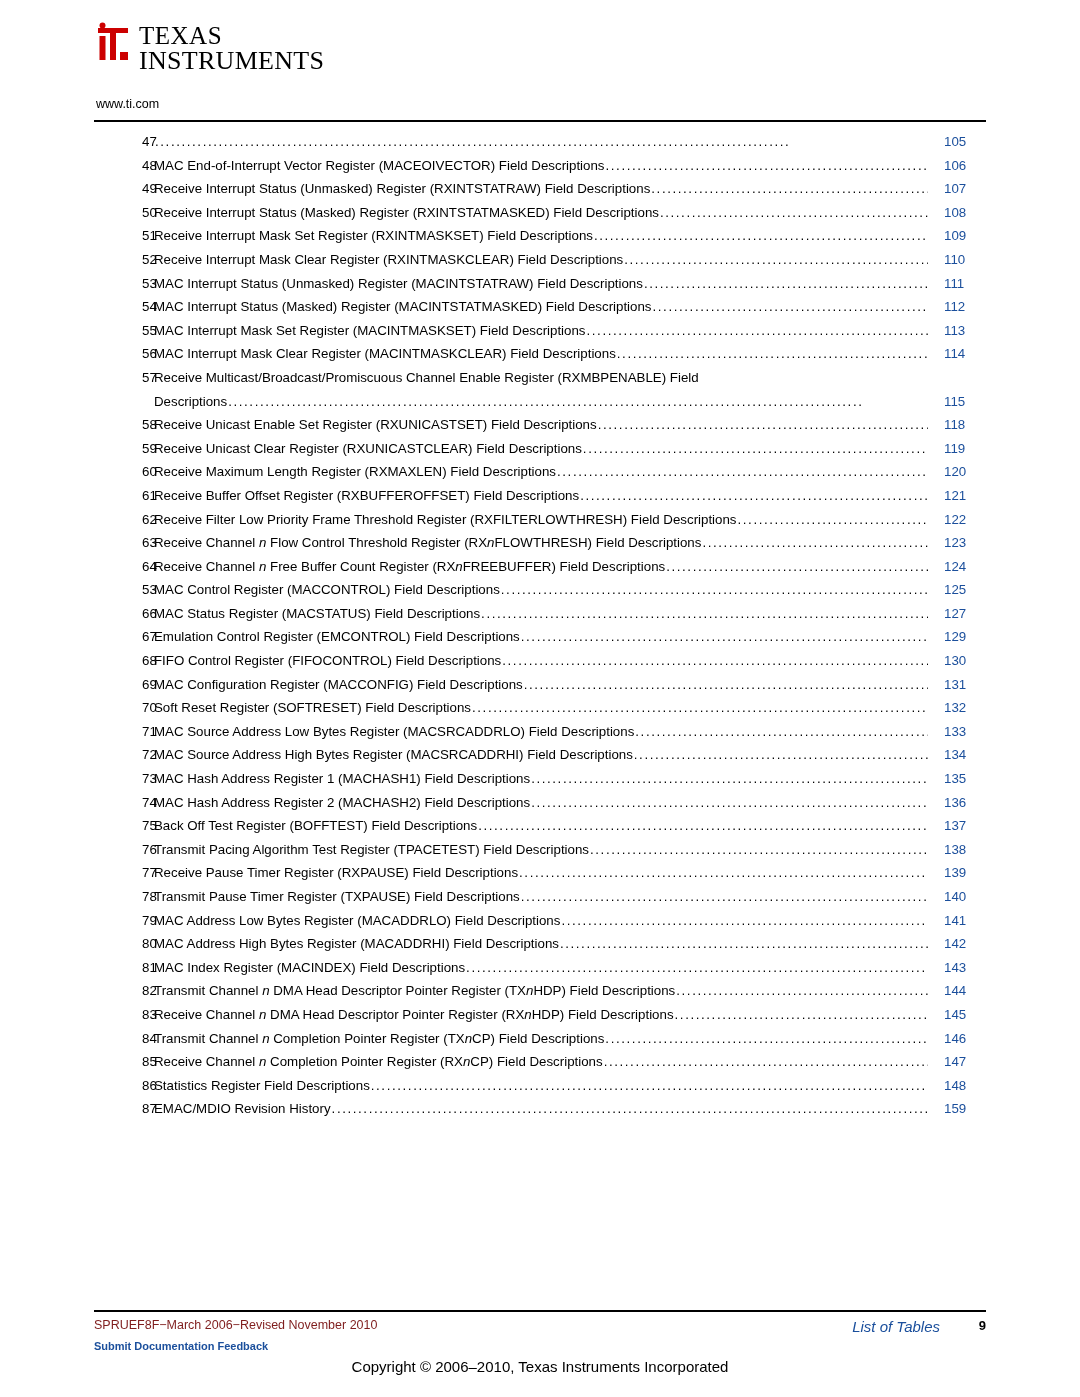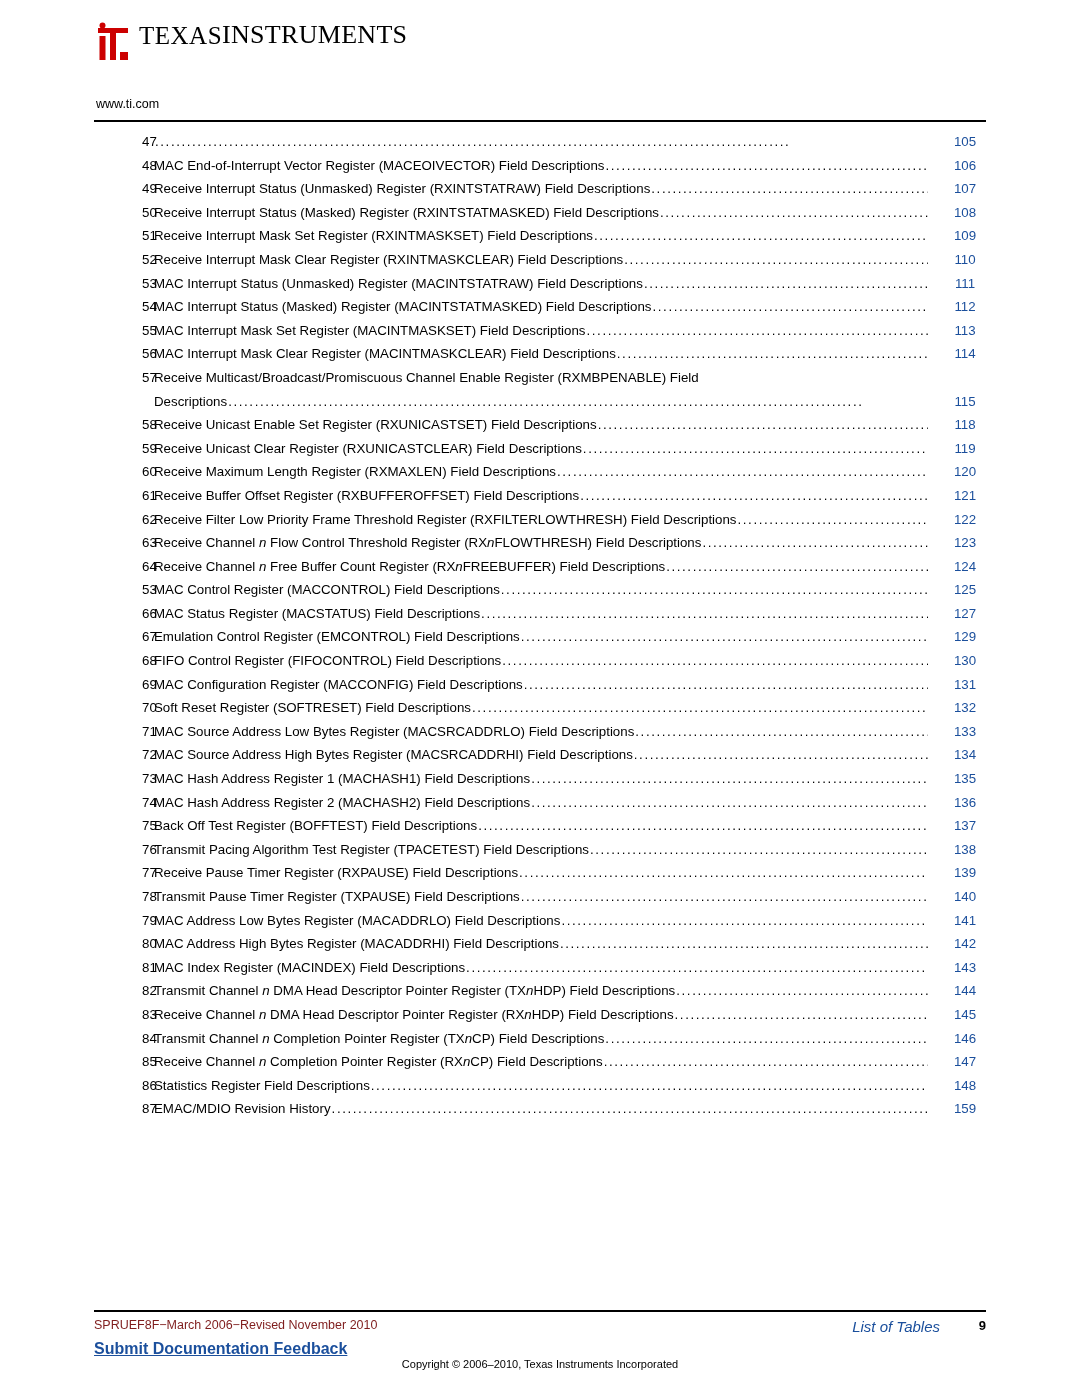--- a/index.html
+++ b/index.html
@@ -30,21 +30,21 @@
   }
   .ti-mark {
     width: 38px;
     height: 42px;
     position: relative;
     margin-right: 7px;
   }
   .ti-mark svg { display: block; }
   .ti-words {
     display: flex;
-    flex-direction: row;
+    flex-direction: column;
     justify-content: center;
     padding-top: 1px;
   }
   .ti-word-top {
     font-family: "Liberation Serif", serif;
     font-size: 25px;
     letter-spacing: 0.5px;
     line-height: 26px;
     color: #000;
   }
@@ -113,21 +113,21 @@
     overflow: hidden;
     white-space: nowrap;
     letter-spacing: 1.6px;
     font-size: 13.3px;
     margin-left: 1px;
     color: #000;
   }
   .toc-page {
     width: 58px;
     flex: 0 0 58px;
-    text-align: center;
+    text-align: left;
     padding-left: 16px;
     box-sizing: border-box;
     color: #1b4f9c;
     font-size: 13.3px;
   }
   .toc-row.two-line .toc-page { align-self: flex-end; }
   .ital { font-style: italic; }
 
   
   .footer-rule {
@@ -160,32 +160,31 @@
     top: 1318px;
     font-size: 13px;
     color: #000;
     font-style: normal;
     font-weight: bold;
   }
   .footer-feedback {
     position: absolute;
     left: 94px;
     top: 1340px;
-    font-size: 16px;
+    font-size: 11px;
     color: #1b4f9c;
     font-weight: bold;
-    text-decoration: underline;
   }
   .footer-copy {
     position: absolute;
     top: 1358px;
     left: 0;
     width: 1080px;
     text-align: center;
-    font-size: 11px;
+    font-size: 15px;
     color: #000;
   }
 </style>
 </head>
 <body>
 
 <div class="page-header">
   <div class="ti-logo">
     <div class="ti-mark">
       <svg width="38" height="44" viewBox="0 0 38 44">

